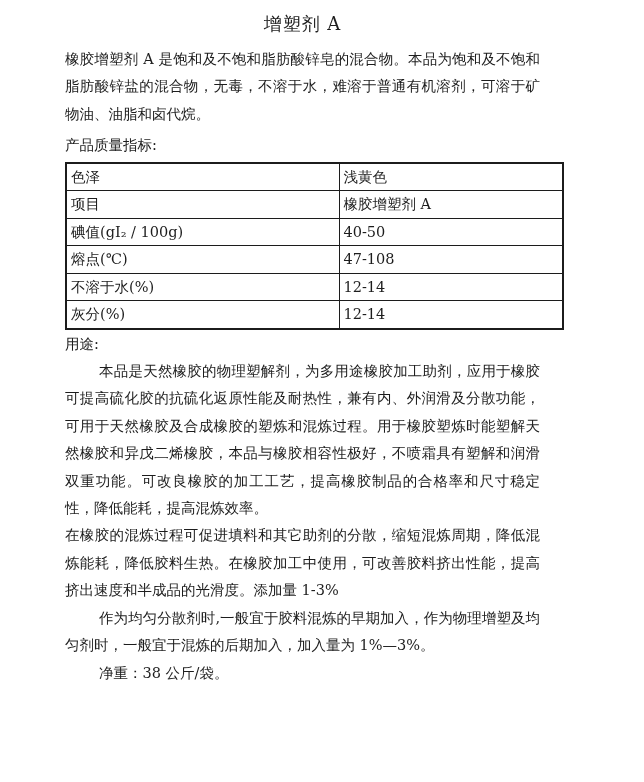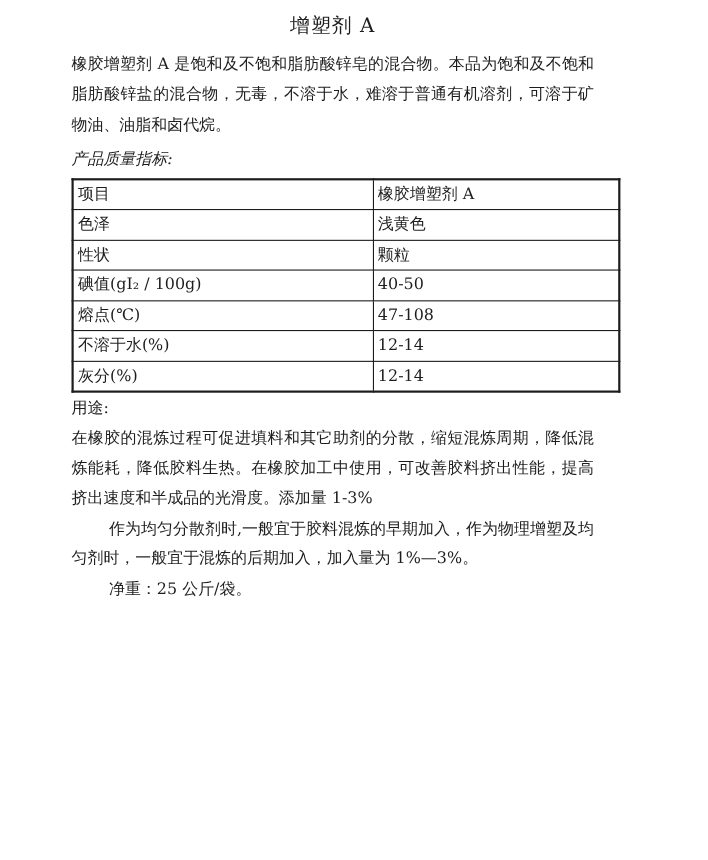--- a/index.html
+++ b/index.html
@@ -28,21 +28,21 @@
     line-height: 26px;
     letter-spacing: 1px;
   }
   .para {
     margin: 0;
     font-size: 14.5px;
     line-height: 27.4px;
     text-align: justify;
   }
   .intro { margin-top: 9px; }
-  .spec-heading { margin-top: 4px; font-style: italic; }
+  .spec-heading { margin-top: 4px; }
   .spec-table {
     border-collapse: collapse;
     margin-top: 2px;
     width: 497px;
     table-layout: fixed;
   }
   .spec-table td {
     border: 1.5px solid #1c1c1c;
     font-size: 14.5px;
     line-height: 18px;
@@ -70,30 +70,26 @@
 
   <p class="para spec-heading">产品质量指标:</p>
 
   <table class="spec-table">
     <colgroup>
         <col class="c1">
         <col class="c2">
       </colgroup>
     <tbody>
       <tr>
-        <td>项目</td>
-        <td>橡胶增塑剂 A</td>
-      </tr>
-      <tr>
         <td>色泽</td>
         <td>浅黄色</td>
       </tr>
       <tr>
-        <td>性状</td>
-        <td>颗粒</td>
+        <td>项目</td>
+        <td>橡胶增塑剂 A</td>
       </tr>
       <tr>
         <td>碘值(gI₂ / 100g)</td>
         <td>40-50</td>
       </tr>
       <tr>
         <td>熔点(℃)</td>
         <td>47-108</td>
       </tr>
       <tr>
@@ -103,22 +99,23 @@
       <tr>
         <td>灰分(%)</td>
         <td>12-14</td>
       </tr>
     </tbody>
   </table>
 
 
   <p class="para usage-heading">用途:</p>
 
+  <p class="para indent">本品是天然橡胶的物理塑解剂，为多用途橡胶加工助剂，应用于橡胶可提高硫化胶的抗硫化返原性能及耐热性，兼有内、外润滑及分散功能，可用于天然橡胶及合成橡胶的塑炼和混炼过程。用于橡胶塑炼时能塑解天然橡胶和异戊二烯橡胶，本品与橡胶相容性极好，不喷霜具有塑解和润滑双重功能。可改良橡胶的加工工艺，提高橡胶制品的合格率和尺寸稳定性，降低能耗，提高混炼效率。</p>
 
   <p class="para">在橡胶的混炼过程可促进填料和其它助剂的分散，缩短混炼周期，降低混炼能耗，降低胶料生热。在橡胶加工中使用，可改善胶料挤出性能，提高挤出速度和半成品的光滑度。添加量 1-3%</p>
 
   <p class="para indent">作为均匀分散剂时,一般宜于胶料混炼的早期加入，作为物理增塑及均匀剂时，一般宜于混炼的后期加入，加入量为 1%—3%。</p>
 
 
 
-  <p class="para indent">净重：25 公斤/袋。</p>
+  <p class="para indent">净重：38 公斤/袋。</p>
 
 </div>
 
 </body></html>

